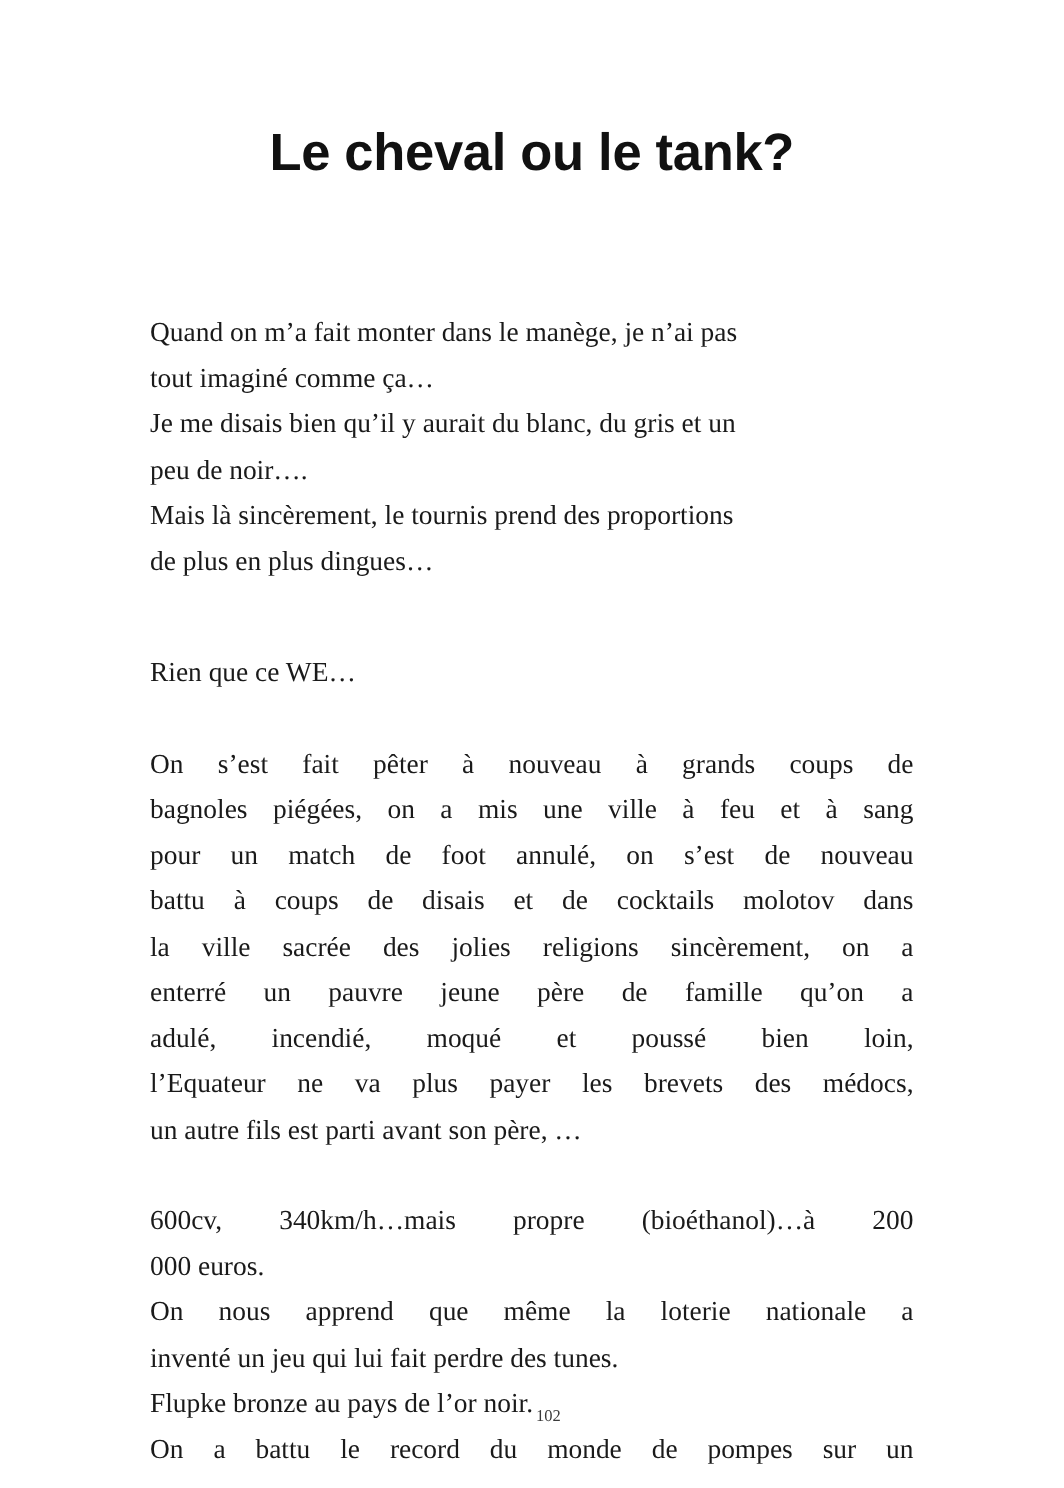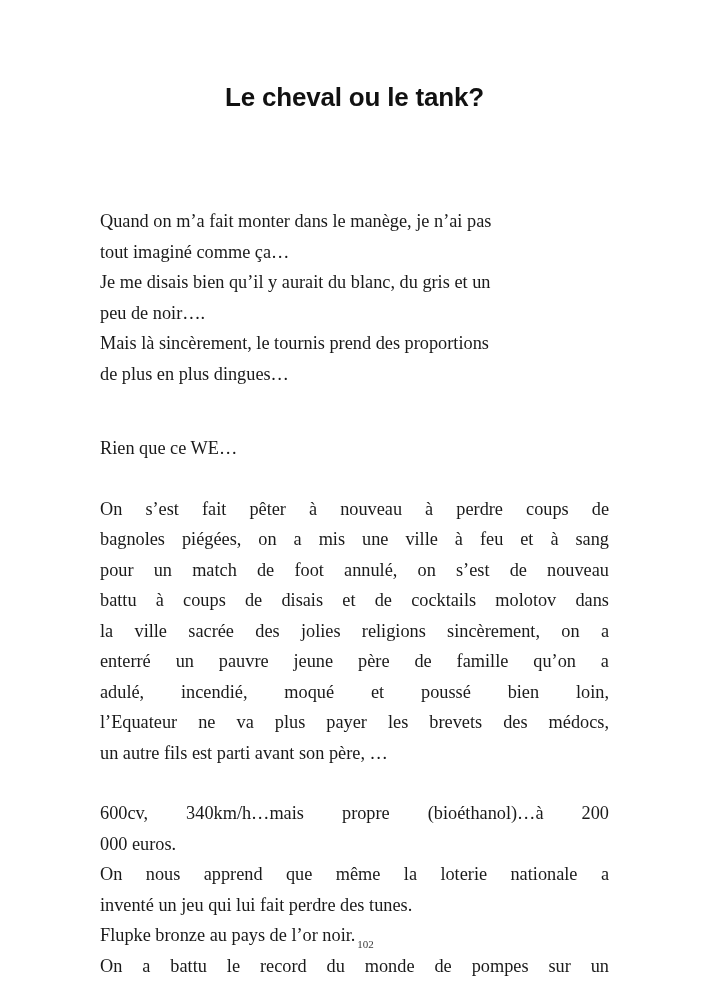--- a/index.html
+++ b/index.html
@@ -20,21 +20,21 @@
     left: 0;
     top: 0;
     width: 709px;
     height: 992px;
     box-sizing: border-box;
     padding: 0;
   }
   .title {
     font-family: "Liberation Sans", sans-serif;
     font-weight: bold;
-    font-size: 26px;
+    font-size: 35px;
     text-align: center;
     letter-spacing: -0.2px;
     margin: 0;
     position: absolute;
     left: 0;
     right: 0;
     top: 82px;
     color: #111111;
   }
   .body-block {
@@ -98,21 +98,21 @@
       <span class="line">peu de noir….</span>
       <span class="line">Mais là sincèrement, le tournis prend des proportions</span>
       <span class="line last">de plus en plus dingues…</span>
     </p>
 
     <p class="para nojust gap-before">
       <span class="line last">Rien que ce WE…</span>
     </p>
 
     <p class="para just gap-before">
-      <span class="line">On s’est fait pêter à nouveau à perdre coups de</span>
+      <span class="line">On s’est fait pêter à nouveau à grands coups de</span>
       <span class="line">bagnoles piégées, on a mis une ville à feu et à sang</span>
       <span class="line">pour un match de foot annulé, on s’est de nouveau</span>
       <span class="line">battu à coups de disais et de cocktails molotov dans</span>
       <span class="line">la ville sacrée des jolies religions sincèrement, on a</span>
       <span class="line">enterré un pauvre jeune père de famille qu’on a</span>
       <span class="line">adulé, incendié, moqué et poussé bien loin,</span>
       <span class="line">l’Equateur ne va plus payer les brevets des médocs,</span>
       <span class="line last">un autre fils est parti avant son père, …</span>
     </p>
 

